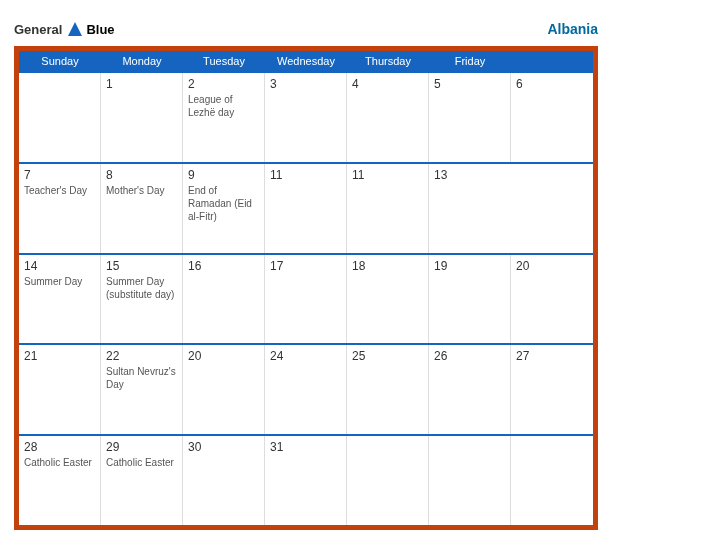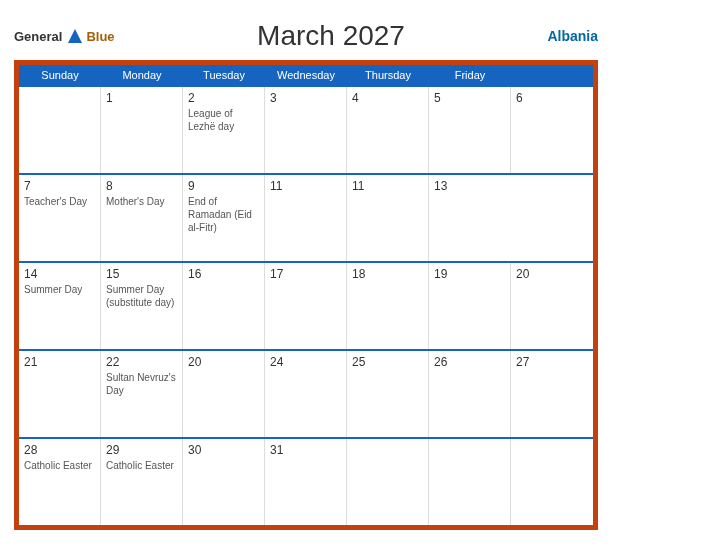--- a/index.html
+++ b/index.html
@@ -29,21 +29,21 @@
       gap: 2px;
     }
     .logo-text-general {
       font-size: 13px;
       font-weight: bold;
       color: #333;
     }
     .logo-text-blue {
       font-size: 13px;
       font-weight: bold;
-      color: #a16207;
+      color: #000000;
     }
     .logo-icon {
       width: 18px;
       height: 18px;
       margin-left: 2px;
     }
     .month-title {
       font-size: 28px;
       font-weight: normal;
       color: #333;
@@ -111,21 +111,20 @@
 
 <div class="page">
   <div class="header">
     <div class="logo">
       <span class="logo-text-general">General</span>
       <svg class="logo-icon" viewBox="0 0 18 18">
         <polygon points="9,2 16,16 2,16" fill="#1565c0"></polygon>
       </svg>
       <span class="logo-text-blue">Blue</span>
     </div>
-    <h1 class="month-title">March 2027</h1>
     <span class="country">Albania</span>
   </div>
   <div class="calendar">
     <div class="days-header">
     <div class="day-header">Sunday</div>
         <div class="day-header">Monday</div>
         <div class="day-header">Tuesday</div>
         <div class="day-header">Wednesday</div>
         <div class="day-header">Thursday</div>
         <div class="day-header">Friday</div>

